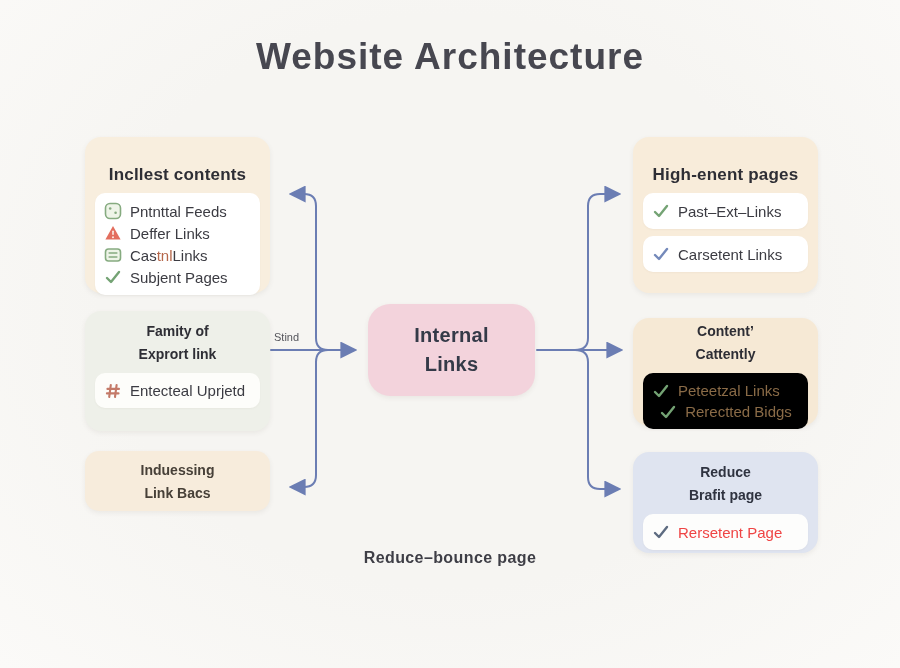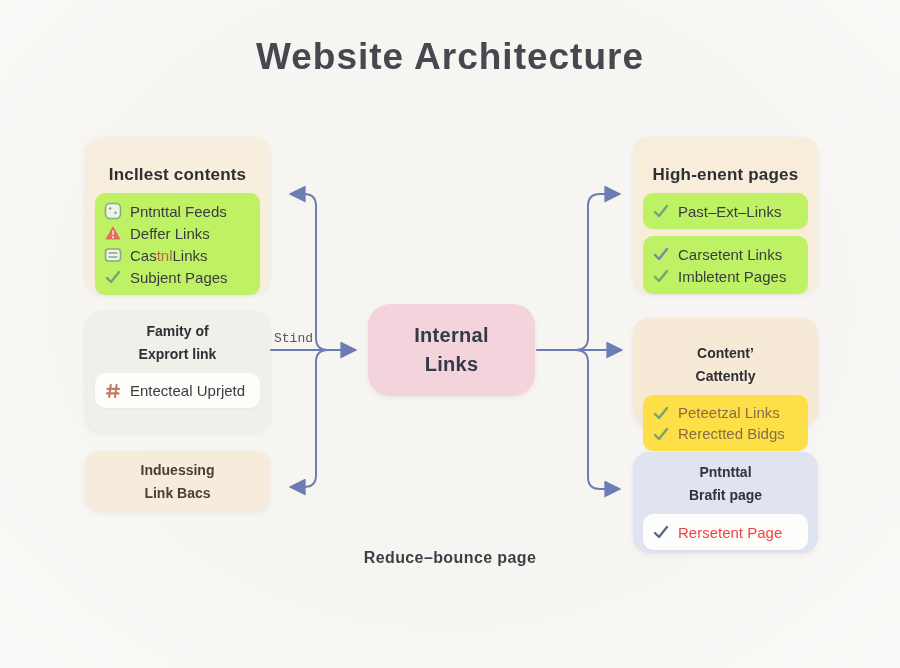--- a/index.html
+++ b/index.html
@@ -16,44 +16,44 @@
   .box{
     position:absolute;border-radius:16px;
     box-shadow:0 2px 5px rgba(90,80,60,0.08);
     box-sizing:border-box;
   }
   .box-title{
     font-weight:700;font-size:17px;color:#2e2e35;text-align:center;
     padding-top:26px;line-height:23px;letter-spacing:0.2px;
   }
   .panel{
-    background:#bef264;border-radius:10px;margin:7px 10px 0 10px;
+    background:#ffffff;border-radius:10px;margin:7px 10px 0 10px;
     padding:7px 9px;box-sizing:border-box;
     box-shadow:0 1px 2px rgba(120,100,70,0.05);
   }
   .row{display:flex;align-items:center;gap:8px;height:22px;}
   .row .txt{font-size:15px;color:#3b3b42;white-space:nowrap;}
   .icn{width:18px;height:18px;flex:0 0 18px;display:inline-flex;}
   .rust{color:#b5674a;}
   .brown .txt{color:#8a6b47;}
   
   #box-top-left{left:85px;top:137px;width:185px;height:156px;background:#f8eede;}
   #box-mid-left{left:85px;top:311px;width:185px;height:120px;background:#eef0e9;}
   #box-bottom-left{left:85px;top:451px;width:185px;height:60px;background:#f7ecdc;border-radius:14px;}
   #box-center{left:368px;top:304px;width:167px;height:92px;background:#f3d3dc;border-radius:22px;
     display:flex;flex-direction:column;align-items:center;justify-content:center;}
   #box-center .c-line{font-size:20px;font-weight:700;color:#343a48;line-height:29px;letter-spacing:0.3px;}
   #box-top-right{left:633px;top:137px;width:185px;height:156px;background:#f8ecda;}
   #box-mid-right{left:633px;top:318px;width:185px;height:108px;background:#f6e9d5;}
-  #box-mid-right .panel{background:#fde047;}
+  #box-mid-right .panel{background:#000000;}
   #box-bottom-right{left:633px;top:452px;width:185px;height:101px;background:#dfe4f0;}
   #box-bottom-right .panel{background:#fdfdfc;}
   .two-line-title{font-weight:700;font-size:14px;text-align:center;line-height:23px;color:#2e2e35;}
   #box-bottom-left .two-line-title{padding-top:8px;color:#474038;}
-  #arrow-label{left:274px;top:331px;font-size:13px;color:#55555c;font-family:Liberation Mono, monospace;}
+  #arrow-label{left:274px;top:331px;font-size:11px;color:#55555c;}
   #footer-label{
     top:549px;left:0;width:100%;text-align:center;
     font-size:16px;font-weight:700;color:#3e3e46;letter-spacing:0.4px;
   }
   #arrow-layer{left:0;top:0;pointer-events:none;}
 </style>
 </head>
 <body>
 
 <div id="canvas">
@@ -170,59 +170,51 @@
     </div>
     <div class="panel">
       <div class="row">
         <span class="icn">
           <svg viewBox="0 0 18 18">
               <path d="M3 10 L7 14 L15 4" fill="none" stroke="#7489ba" stroke-width="2.4" stroke-linecap="round" stroke-linejoin="round"></path>
             </svg>
         </span>
         <span class="txt">Carsetent Links</span>
       </div>
-      <div class="row">
-        <span class="icn">
-          <svg viewBox="0 0 18 18">
-              <path d="M3 10 L7 14 L15 4" fill="none" stroke="#74a374" stroke-width="2.4" stroke-linecap="round" stroke-linejoin="round"></path>
-            </svg>
-        </span>
-        <span class="txt">Imbletent Pages</span>
-      </div>
     </div>
   </div>
 
   <div id="box-mid-right" class="box">
-    <div class="two-line-title" style="padding-top:24px;">
+    <div class="two-line-title" style="padding-top:2px;">
       <div>Content’</div>
       <div>Cattently</div>
     </div>
     <div class="panel brown">
       <div class="row" style="height:21px;">
         <span class="icn">
           <svg viewBox="0 0 18 18">
               <path d="M3 10 L7 14 L15 4" fill="none" stroke="#74a374" stroke-width="2.4" stroke-linecap="round" stroke-linejoin="round"></path>
             </svg>
         </span>
         <span class="txt">Peteetzal Links</span>
       </div>
-      <div class="row" style="height:21px;">
+      <div class="row" style="height:21px;justify-content:center;">
         <span class="icn">
           <svg viewBox="0 0 18 18">
               <path d="M3 10 L7 14 L15 4" fill="none" stroke="#74a374" stroke-width="2.4" stroke-linecap="round" stroke-linejoin="round"></path>
             </svg>
         </span>
         <span class="txt">Rerectted Bidgs</span>
       </div>
     </div>
   </div>
 
   <div id="box-bottom-right" class="box">
     <div class="two-line-title" style="padding-top:9px;color:#2f3340;">
-      <div>Pntnttal</div>
+      <div>Reduce</div>
       <div>Brafit page</div>
     </div>
     <div class="panel">
       <div class="row">
         <span class="icn">
           <svg viewBox="0 0 18 18">
               <path d="M3 10 L7 14 L15 4" fill="none" stroke="#5d6b80" stroke-width="2.4" stroke-linecap="round" stroke-linejoin="round"></path>
             </svg>
         </span>
         <span class="txt" style="color:#ef4444;">Rersetent Page</span>

